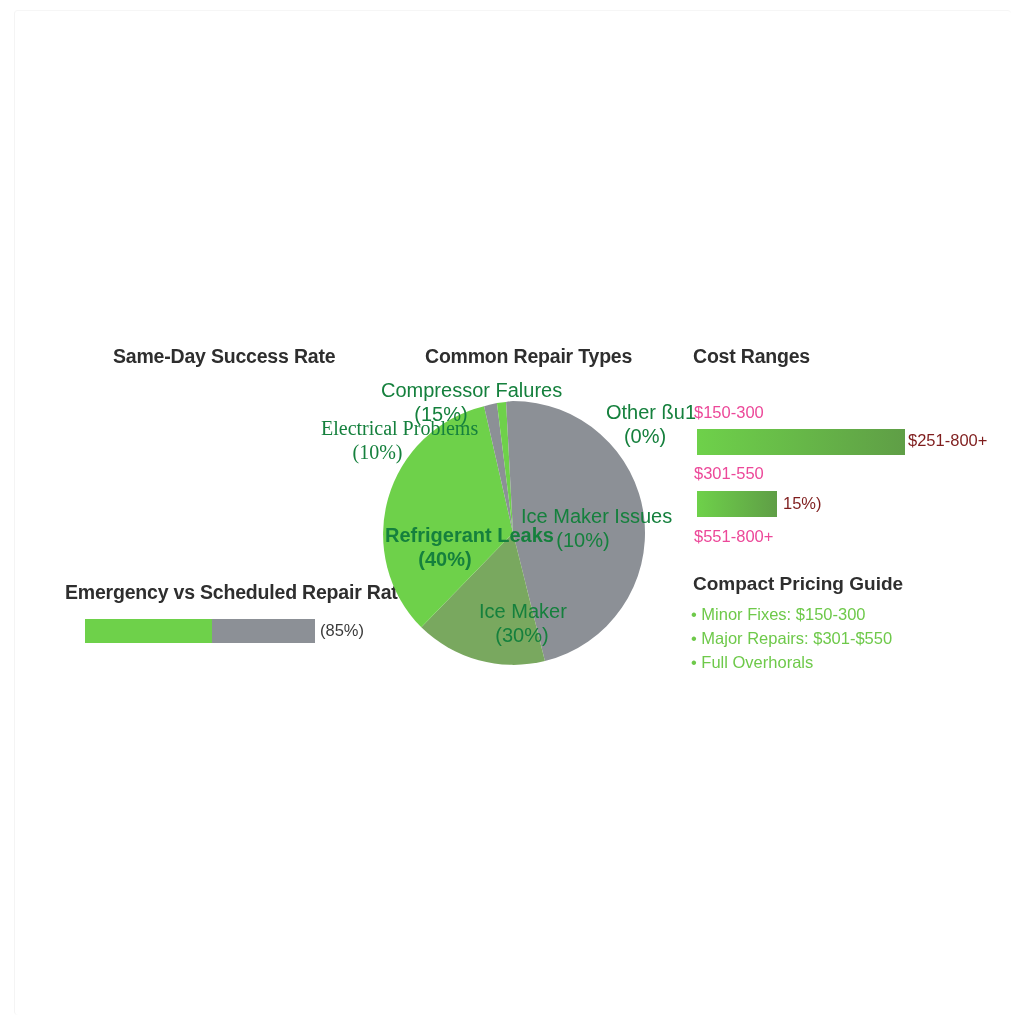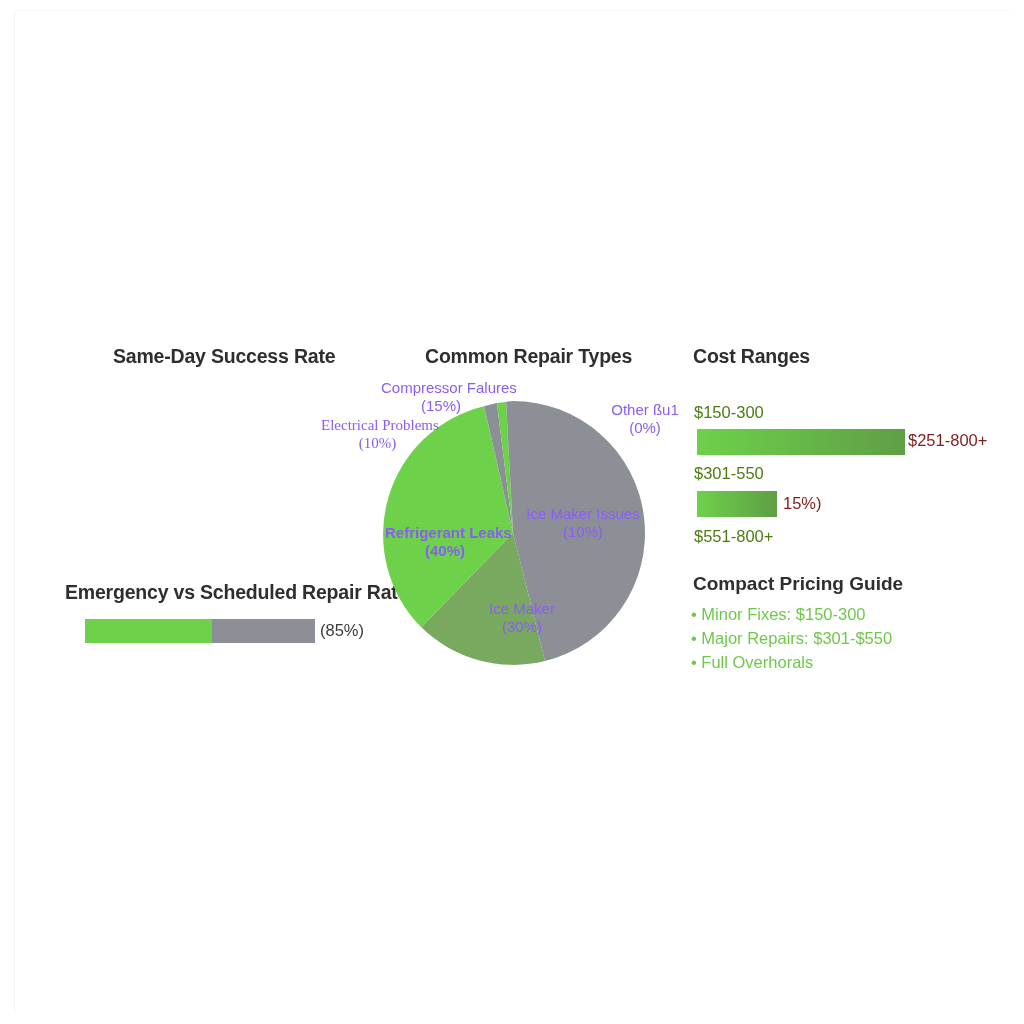--- a/index.html
+++ b/index.html
@@ -101,33 +101,33 @@
   
   #pie-wrap {
     position: absolute;
     left: 381px;
     top: 401px;
     width: 264px;
     height: 264px;
   }
   .pie-label {
     position: absolute;
-    font-size: 15px;
-    color: #8b5cf6;
+    font-size: 20px;
+    color: #15803d;
     text-align: center;
     line-height: 1.18;
     white-space: nowrap;
   }
   .pie-label.inside-bold { font-weight: bold; }
 
   
   .cost-text {
     position: absolute;
     font-size: 16.5px;
-    color: #4d7c0f;
+    color: #ec4899;
     white-space: nowrap;
   }
   .cost-bar {
     position: absolute;
     height: 26px;
     background: linear-gradient(90deg, #6ed14a 0%, #5f9e46 100%);
   }
   .cost-bar-label {
     position: absolute;
     font-size: 16.5px;

